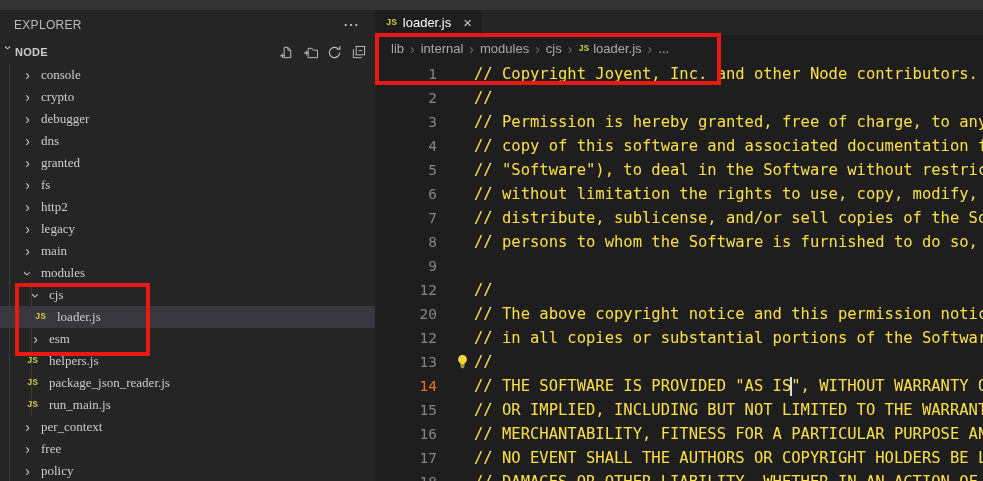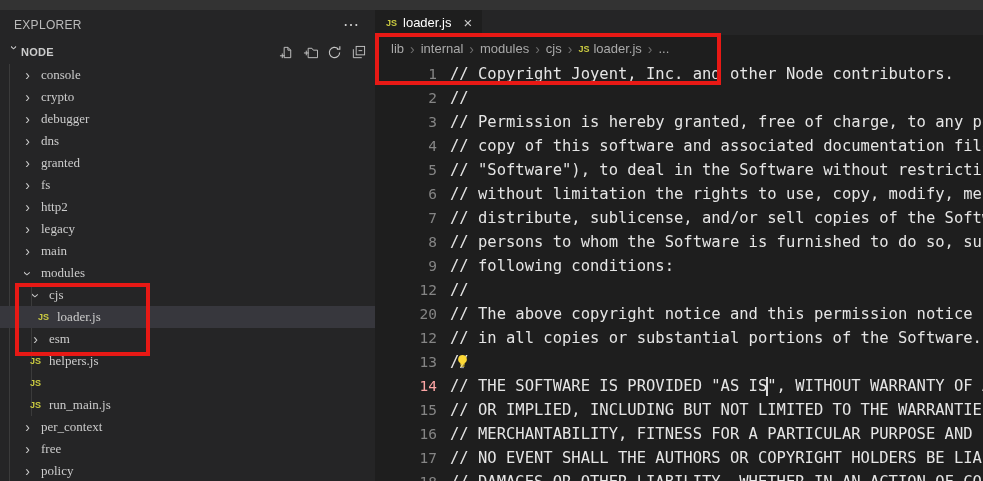--- a/index.html
+++ b/index.html
@@ -10,56 +10,56 @@
     -webkit-font-smoothing:antialiased;
   }
   
   .titlebar{position:absolute;left:0;top:0;width:983px;height:10px;background:#333333;}
 
   
   .sidebar{position:absolute;left:0;top:10px;width:375px;height:471px;background:#252526;overflow:hidden;}
   .sb-header{height:30px;display:flex;align-items:center;justify-content:space-between;padding:0 16px 0 14px;}
   .sb-title{font-size:12px;color:#bbbbbb;letter-spacing:.3px;}
   .sb-more{font-size:16px;color:#cccccc;line-height:1;cursor:pointer;}
-  .section-header{height:24px;display:flex;align-items:center;padding-left:6px;justify-content:space-between;}
+  .section-header{height:24px;display:flex;align-items:center;padding-left:0;justify-content:space-between;}
   .sec-chev{width:14px;font-size:13px;color:#cccccc;display:inline-block;transform:rotate(90deg);transform-origin:55% 55%;}
   .sec-label{font-size:11px;font-weight:bold;color:#cccccc;letter-spacing:.3px;margin-left:1px;flex:1;}
   .sec-actions{display:flex;align-items:center;gap:8px;padding-right:9px;}
   .sec-actions .abtn{width:16px;height:16px;display:inline-flex;align-items:center;justify-content:center;cursor:pointer;}
   .sec-actions svg{width:15px;height:15px;}
   .tree{position:relative;}
   .guide{position:absolute;width:1px;background:#3b3b3b;}
   .g1{left:9px;top:0;height:428px;}
   .g2{left:31px;top:220px;height:132px;}
   .g3{left:40px;top:242px;height:22px;}
   .row{height:22px;display:flex;align-items:center;color:#cccccc;font-size:13px;white-space:nowrap;cursor:pointer;position:relative;}
   .row.selected{background:#37373d;}
   .chev{width:17px;margin-right:5px;font-size:14px;color:#cbcbcb;text-align:center;line-height:1;}
   .chev.open{transform:rotate(90deg);transform-origin:50% 55%;}
-  .jsicon{width:17px;margin-right:5px;font-size:9px;font-weight:bold;color:#cbcb41;text-align:center;letter-spacing:0;}
+  .jsicon{width:17px;margin-right:5px;font-size:9px;font-weight:bold;color:#cbcb41;text-align:left;letter-spacing:0;font-family:Liberation Mono, monospace;}
   .tlabel{color:#cccccc;font-family:Liberation Serif, serif;}
 
   
   .main{position:absolute;left:375px;top:10px;width:608px;height:471px;background:#1e1e1e;}
   .tabbar{height:25px;background:#252526;display:flex;align-items:stretch;}
   .tab{display:flex;align-items:center;gap:6px;padding:0 10px 0 11px;background:#1e1e1e;cursor:pointer;}
   .tab .jsicon{width:auto;margin:0;font-size:9px;}
   .tab-label{font-size:13px;color:#ffffff;}
   .tab-close{font-size:15px;color:#cccccc;margin-left:6px;cursor:pointer;line-height:1;}
   .breadcrumb{height:27px;display:flex;align-items:center;padding-left:16px;font-size:13px;color:#a9a9a9;gap:3px;white-space:nowrap;}
   .bc-item{display:inline-flex;align-items:center;gap:4px;cursor:pointer;}
   .bc-item .jsicon{width:auto;margin:0;}
   .bc-sep{color:#6e6e6e;font-size:14px;padding:0 3px;}
 
   
   .code{position:relative;overflow:hidden;height:419px;}
   .cline{height:24px;display:flex;align-items:center;font-family:"DejaVu Sans Mono",monospace;font-size:15.5px;white-space:pre;position:relative;}
   .ln{width:62px;text-align:right;color:#858585;font-size:14.5px;flex:0 0 auto;}
-  .ln.active{color:#fca5a5;}
-  .ctext{margin-left:13px;color:#e5e5e5;}
+  .ln.active{color:#f97316;}
+  .ctext{margin-left:37px;color:#fde047;}
   .cursor{display:inline-block;width:2px;height:19px;background:#dddddd;vertical-align:middle;margin:0 -1px;}
   .bulb{position:absolute;left:80px;top:4px;line-height:0;z-index:3;}
 
   
   .anno{position:absolute;border:4px solid #e81915;box-sizing:border-box;z-index:10;pointer-events:none;}
   .anno1{left:375px;top:33px;width:346px;height:52px;}
   .anno2{left:15px;top:283px;width:135px;height:73px;}
 </style>
 </head>
 <body>
@@ -158,20 +158,21 @@
       <div class="row" style="padding-left: 27px;">
         <span class="chev">›</span>
         <span class="tlabel">esm</span>
       </div>
       <div class="row" style="padding-left: 27px;">
         <span class="jsicon">JS</span>
         <span class="tlabel">helpers.js</span>
       </div>
       <div class="row" style="padding-left: 27px;">
         <span class="jsicon">JS</span>
+        <span class="tlabel">package_json_reader.js</span>
       </div>
       <div class="row" style="padding-left: 27px;">
         <span class="jsicon">JS</span>
         <span class="tlabel">run_main.js</span>
       </div>
       <div class="row" style="padding-left: 19px;">
         <span class="chev">›</span>
         <span class="tlabel">per_context</span>
       </div>
       <div class="row" style="padding-left: 19px;">
@@ -221,21 +222,21 @@
     </div>
   <div class="code" id="code">
       <div class="cline"><span class="ln">1</span><span class="ctext">// Copyright Joyent, Inc. and other Node contributors.</span></div>
       <div class="cline"><span class="ln">2</span><span class="ctext">//</span></div>
       <div class="cline"><span class="ln">3</span><span class="ctext">// Permission is hereby granted, free of charge, to any person obtaining a</span></div>
       <div class="cline"><span class="ln">4</span><span class="ctext">// copy of this software and associated documentation files (the</span></div>
       <div class="cline"><span class="ln">5</span><span class="ctext">// "Software"), to deal in the Software without restriction, including</span></div>
       <div class="cline"><span class="ln">6</span><span class="ctext">// without limitation the rights to use, copy, modify, merge, publish,</span></div>
       <div class="cline"><span class="ln">7</span><span class="ctext">// distribute, sublicense, and/or sell copies of the Software, and to permit</span></div>
       <div class="cline"><span class="ln">8</span><span class="ctext">// persons to whom the Software is furnished to do so, subject to the</span></div>
-      <div class="cline"><span class="ln">9</span><span class="ctext">// following conditions:</span></div>
+      <div class="cline"><span class="ln">9</span></div>
       <div class="cline"><span class="ln">12</span><span class="ctext">//</span></div>
       <div class="cline"><span class="ln">20</span><span class="ctext">// The above copyright notice and this permission notice shall be included</span></div>
       <div class="cline"><span class="ln">12</span><span class="ctext">// in all copies or substantial portions of the Software.</span></div>
       <div class="cline"><span class="ln">13</span><span class="ctext">//</span><span class="bulb"><svg width="15" height="15" viewBox="0 0 16 16">
             <path fill="#fdd835" d="M8 1a4.6 4.6 0 0 0-2.3 8.6V11.5h4.6V9.6A4.6 4.6 0 0 0 8 1z"></path>
             <rect x="5.9" y="12.2" width="4.2" height="1.3" fill="#fdd835"></rect>
             <rect x="6.5" y="13.9" width="3" height="1.2" fill="#9e9e9e"></rect>
           </svg></span></div>
       <div class="cline"><span class="ln active">14</span><span class="ctext">// THE SOFTWARE IS PROVIDED "AS IS<span class="cursor"></span>", WITHOUT WARRANTY OF ANY KIND, EXPRESS</span></div>
       <div class="cline"><span class="ln">15</span><span class="ctext">// OR IMPLIED, INCLUDING BUT NOT LIMITED TO THE WARRANTIES OF</span></div>

